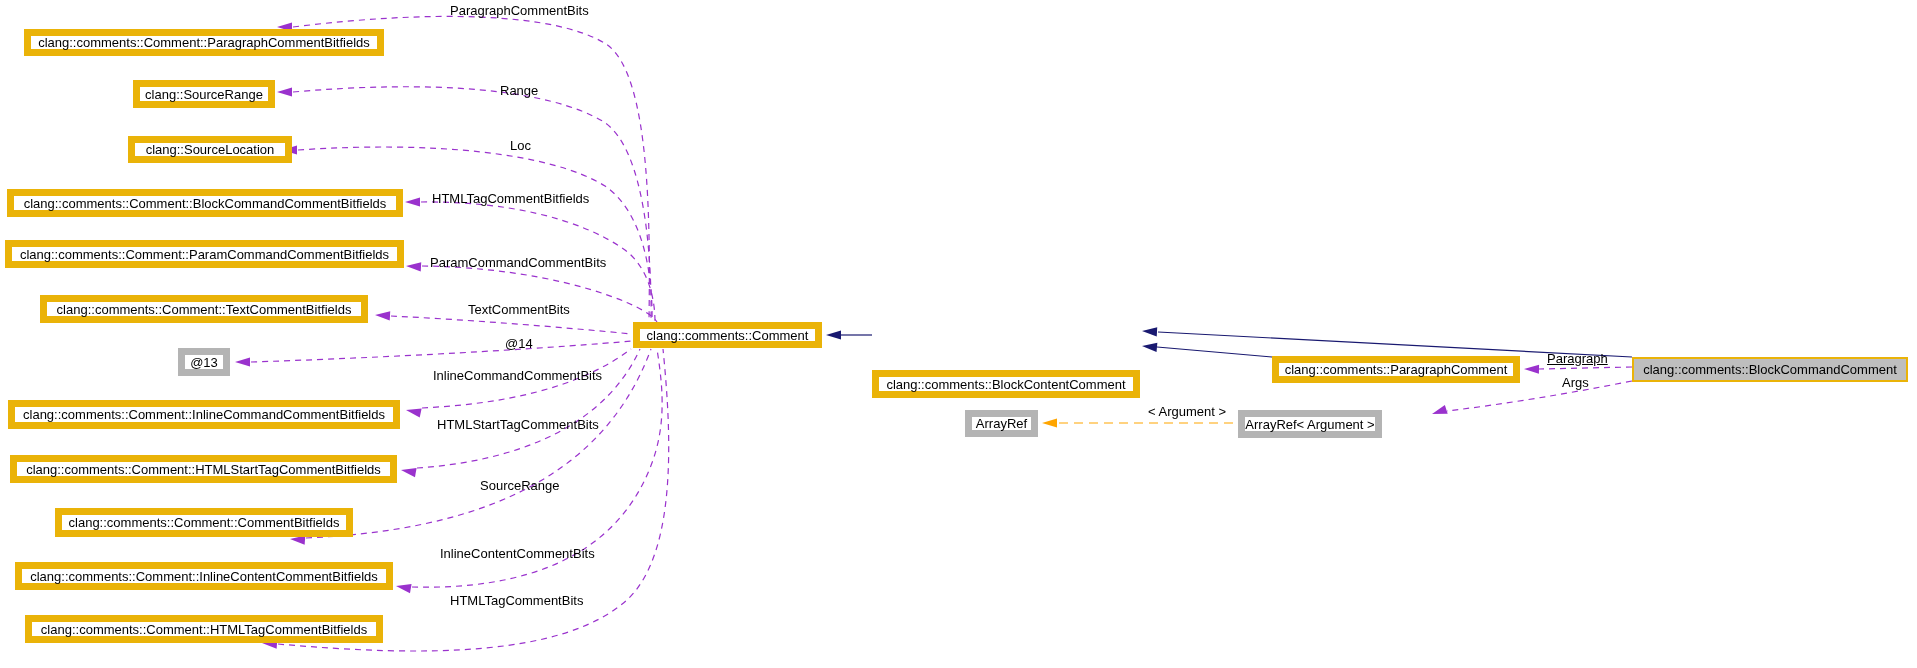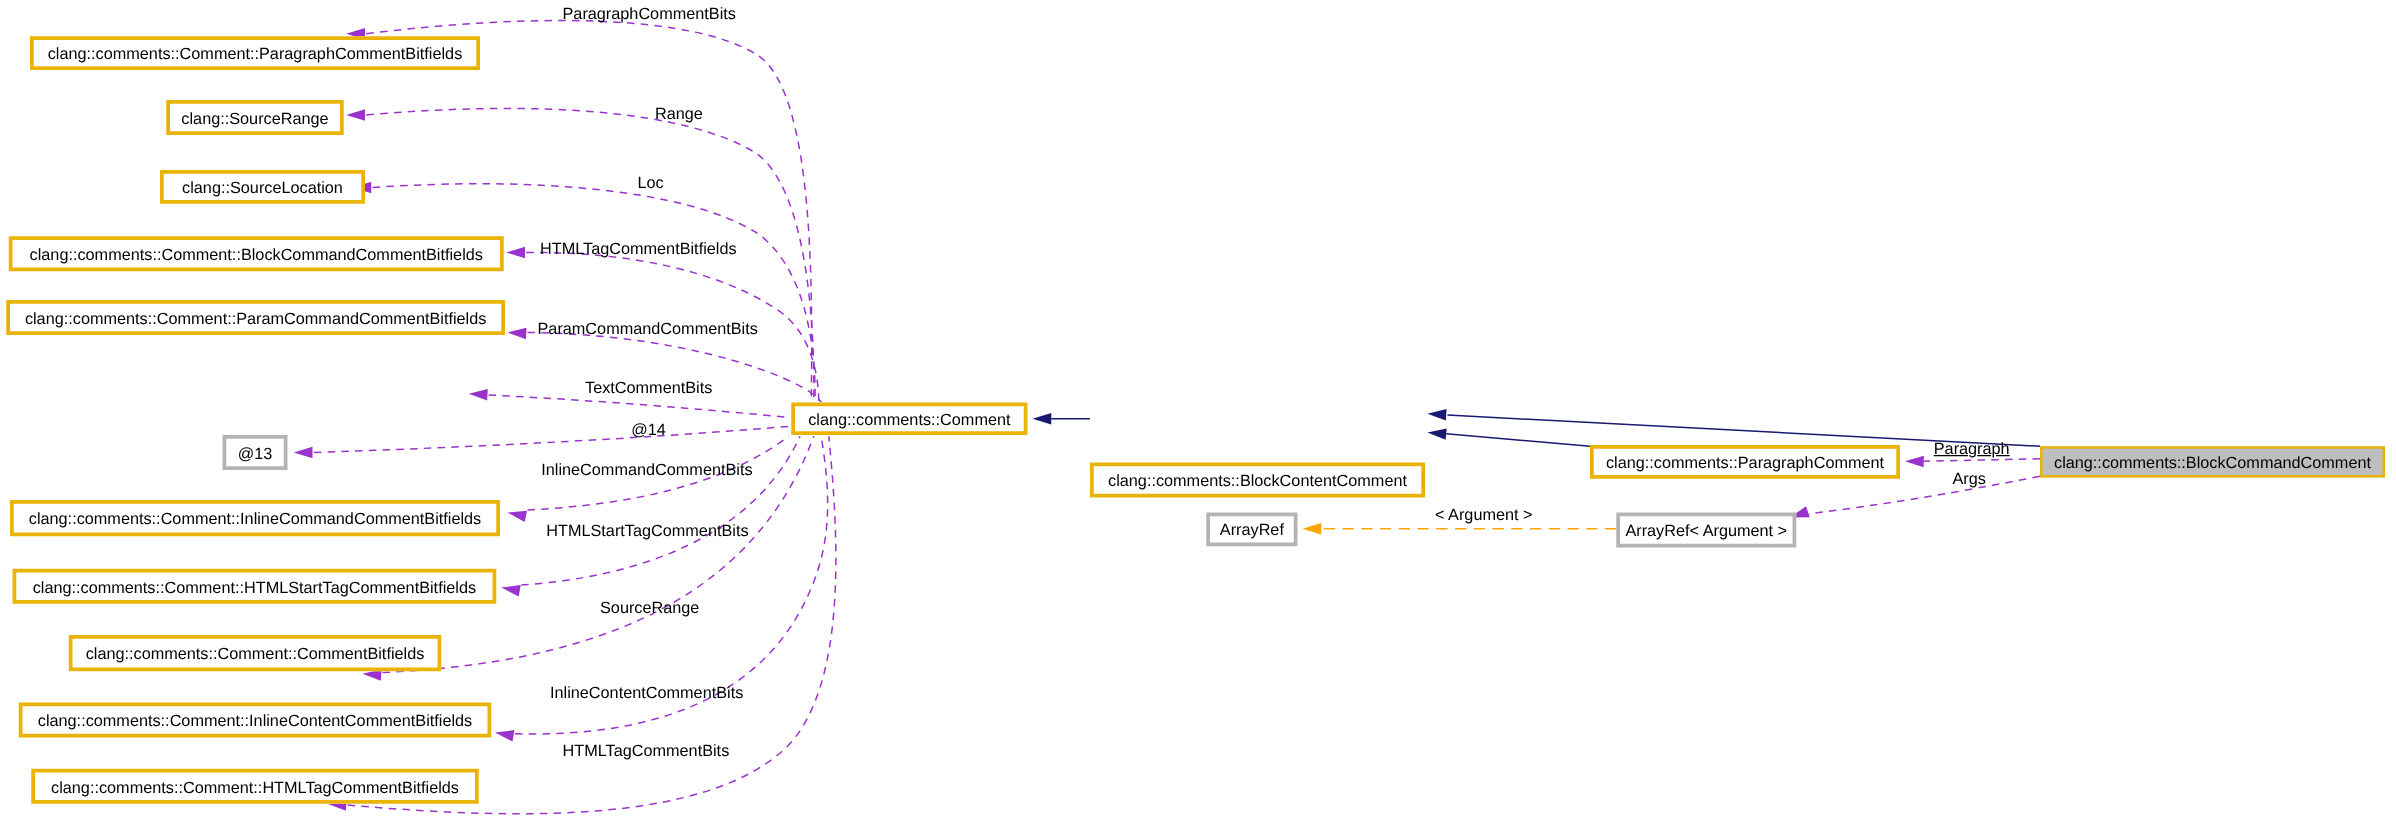--- a/index.html
+++ b/index.html
@@ -3,21 +3,21 @@
 <meta charset="utf-8">
 <style>
   html,body{margin:0;padding:0;background:#ffffff;}
   #canvas{
     position:relative;width:1917px;height:668px;background:#ffffff;
     font-family:"Liberation Sans", sans-serif;overflow:hidden;
   }
   #edge-svg{position:absolute;left:0;top:0;}
   .node{
     position:absolute;display:flex;align-items:center;justify-content:center;
-    background:#ffffff;border:3px solid #eab308;box-sizing:border-box;
+    background:#ffffff;border:7px solid #eab308;box-sizing:border-box;
     font-size:13px;color:#000000;white-space:nowrap;cursor:pointer;line-height:1;
   }
   .node.muted{border-color:#b4b4b4;text-align:right;}
   .node.highlight{background:#bebebe;border-width:2px;}
   .edge-label{
     position:absolute;font-size:13px;color:#000000;white-space:nowrap;line-height:1.1;
   }
 </style>
 </head>
 <body>
@@ -59,34 +59,35 @@
       <path d="M 1632 381 C 1566 394, 1505 404, 1447 411" fill="none" stroke="#9a32cd" stroke-width="1.2" stroke-dasharray="6,5"></path>
       <polygon points="1432,414 1444.8443695703024,404.9898851094181 1447.687325918552,413.7396050593335" fill="#9a32cd"></polygon>
       <path d="M 1293 423 L 1057 423" fill="none" stroke="#ffa500" stroke-width="1.2" stroke-dasharray="9,6"></path>
       <polygon points="1042,423 1057,418.4 1057,427.6" fill="#ffa500"></polygon>
     </svg>
     <div class="node" style="left: 24px; top: 29px; width: 360px; height: 27px;">clang::comments::Comment::ParagraphCommentBitfields</div>
     <div class="node" style="left: 133px; top: 80px; width: 142px; height: 28px;">clang::SourceRange</div>
     <div class="node" style="left: 128px; top: 136px; width: 164px; height: 27px;">clang::SourceLocation</div>
     <div class="node" style="left: 7px; top: 189px; width: 396px; height: 28px;">clang::comments::Comment::BlockCommandCommentBitfields</div>
     <div class="node" style="left: 5px; top: 240px; width: 399px; height: 28px;">clang::comments::Comment::ParamCommandCommentBitfields</div>
+    <div class="node" style="left: 40px; top: 295px; width: 328px; height: 28px;">clang::comments::Comment::TextCommentBitfields</div>
     <div class="node muted" style="left: 178px; top: 348px; width: 52px; height: 28px;">@13</div>
     <div class="node" style="left: 8px; top: 400px; width: 392px; height: 29px;">clang::comments::Comment::InlineCommandCommentBitfields</div>
     <div class="node" style="left: 10px; top: 455px; width: 387px; height: 28px;">clang::comments::Comment::HTMLStartTagCommentBitfields</div>
     <div class="node" style="left: 55px; top: 508px; width: 298px; height: 29px;">clang::comments::Comment::CommentBitfields</div>
     <div class="node" style="left: 15px; top: 562px; width: 378px; height: 28px;">clang::comments::Comment::InlineContentCommentBitfields</div>
     <div class="node" style="left: 25px; top: 615px; width: 358px; height: 28px;">clang::comments::Comment::HTMLTagCommentBitfields</div>
     <div class="node" style="left: 633px; top: 322px; width: 189px; height: 26px;">clang::comments::Comment</div>
     <div class="node" style="left: 872px; top: 322px; width: 268px; height: 28px; margin-top: 48px;">clang::comments::BlockContentComment</div>
     <div class="node" style="left: 1272px; top: 356px; width: 248px; height: 27px;">clang::comments::ParagraphComment</div>
     <div class="node highlight" style="left: 1632px; top: 357px; width: 276px; height: 25px;">clang::comments::BlockCommandComment</div>
     <div class="node muted" style="left: 965px; top: 410px; width: 73px; height: 27px;">ArrayRef</div>
-    <div class="node muted" style="left: 1293px; top: 410px; width: 144px; height: 28px;">ArrayRef&lt; Argument &gt;</div>
+    <div class="node muted" style="left: 1238px; top: 410px; width: 144px; height: 28px;">ArrayRef&lt; Argument &gt;</div>
     <div class="edge-label" style="left: 450px; top: 4px;">ParagraphCommentBits</div>
-    <div class="edge-label" style="left: 500px; top: 84px; margin-left: 24px;">Range</div>
+    <div class="edge-label" style="left: 500px; top: 84px;">Range</div>
     <div class="edge-label" style="left: 510px; top: 139px;">Loc</div>
     <div class="edge-label" style="left: 432px; top: 192px;">HTMLTagCommentBitfields</div>
     <div class="edge-label" style="left: 430px; top: 256px;">ParamCommandCommentBits</div>
     <div class="edge-label" style="left: 468px; top: 303px;">TextCommentBits</div>
     <div class="edge-label" style="left: 505px; top: 337px;">@14</div>
     <div class="edge-label" style="left: 433px; top: 369px;">InlineCommandCommentBits</div>
     <div class="edge-label" style="left: 437px; top: 418px;">HTMLStartTagCommentBits</div>
     <div class="edge-label" style="left: 480px; top: 479px;">SourceRange</div>
     <div class="edge-label" style="left: 440px; top: 547px;">InlineContentCommentBits</div>
     <div class="edge-label" style="left: 450px; top: 594px;">HTMLTagCommentBits</div>

